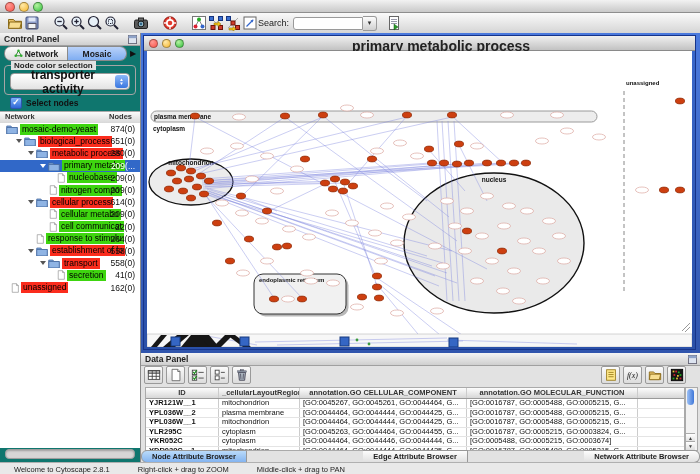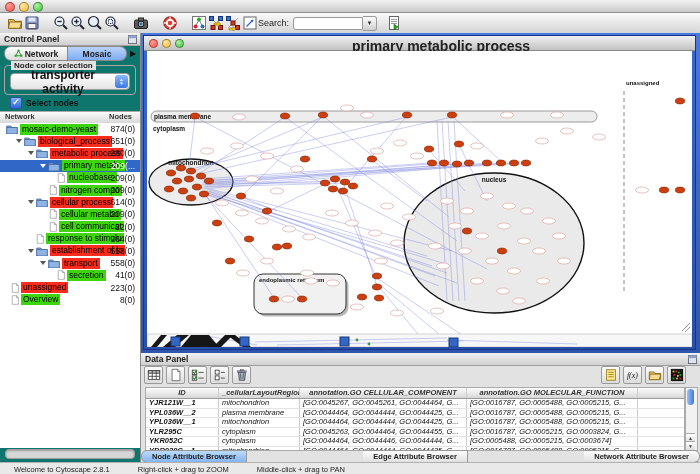--- a/index.html
+++ b/index.html
@@ -87,21 +87,21 @@
   .netcanvas svg{display:block;}
   
   .dpanel{position:absolute;left:141px;top:353px;width:559px;height:109px;background:#e2e2e2;}
   .dp-toolbar{position:absolute;left:0;top:13px;width:100%;height:20px;display:flex;}
   .dbtn{width:17px;height:16px;margin-left:3px;border:1px solid #9a9a9a;border-radius:2px;
     background:linear-gradient(#fbfbfb,#dcdcdc);display:inline-flex;align-items:center;justify-content:center;}
   .dbtn svg{width:14px;height:14px;}
   .dp-right{margin-left:auto;margin-right:14px;display:flex;}
   .dtable{position:absolute;left:4px;top:34px;width:538px;height:62px;background:#fff;
     border:1px solid #aaa;overflow:hidden;}
-  .drow{display:flex;height:8.6px;border-bottom:1px solid #e4e4e4;font-style:italic;}
+  .drow{display:flex;height:8.6px;border-bottom:1px solid #e4e4e4;}
   .drow.head{height:10px;background:linear-gradient(#fdfdfd,#d7d7d7);border-bottom:1px solid #9a9a9a;}
   .dcell{font-size:7.5px;color:#111;padding:0 3px;border-right:1px solid #ccc;
     overflow:hidden;white-space:nowrap;line-height:8.6px;}
   .drow.head .dcell{font-weight:bold;text-align:center;line-height:10px;color:#333;}
   .c-id{width:66px;font-weight:bold;}
   .drow.head .c-id{font-weight:bold;}
   .c-reg{width:74px;}
   .c-comp{width:160px;}
   .c-func{width:164px;}
   .c-fill{flex:1;border-right:none;}
@@ -436,31 +436,21 @@
           <span class="tcount">41(0)</span>
         </div>
         <div class="trow" style="padding-left:11px">
           <span class="ticon">
             <svg width="8" height="10" viewBox="0 0 13 16">
               <path d="M2 1 h7 l3 3 v11 H2z" fill="#fff" stroke="#888"></path>
               <path d="M9 1 v3 h3" fill="#ddd" stroke="#888"></path>
             </svg>
           </span>
           <span class="tlabel" style="background:#fb2c1d">unassigned</span>
-          <span class="tcount">223(0)</span>
-        </div>
-        <div class="trow" style="padding-left:11px">
-          <span class="ticon">
-            <svg width="8" height="10" viewBox="0 0 13 16">
-              <path d="M2 1 h7 l3 3 v11 H2z" fill="#fff" stroke="#888"></path>
-              <path d="M9 1 v3 h3" fill="#ddd" stroke="#888"></path>
-            </svg>
-          </span>
-          <span class="tlabel" style="background:#3ed50f">Overview</span>
-          <span class="tcount">8(0)</span>
+          <span class="tcount">162(0)</span>
         </div>
       </div>
     <div class="cp-bottom"></div>
   </div>
 
   <div class="desktop">
     <div class="netwin">
       <div class="net-titlebar">
         <div class="lights">
           <span class="light l-red" style="width:7px;height:7px;"></span>

